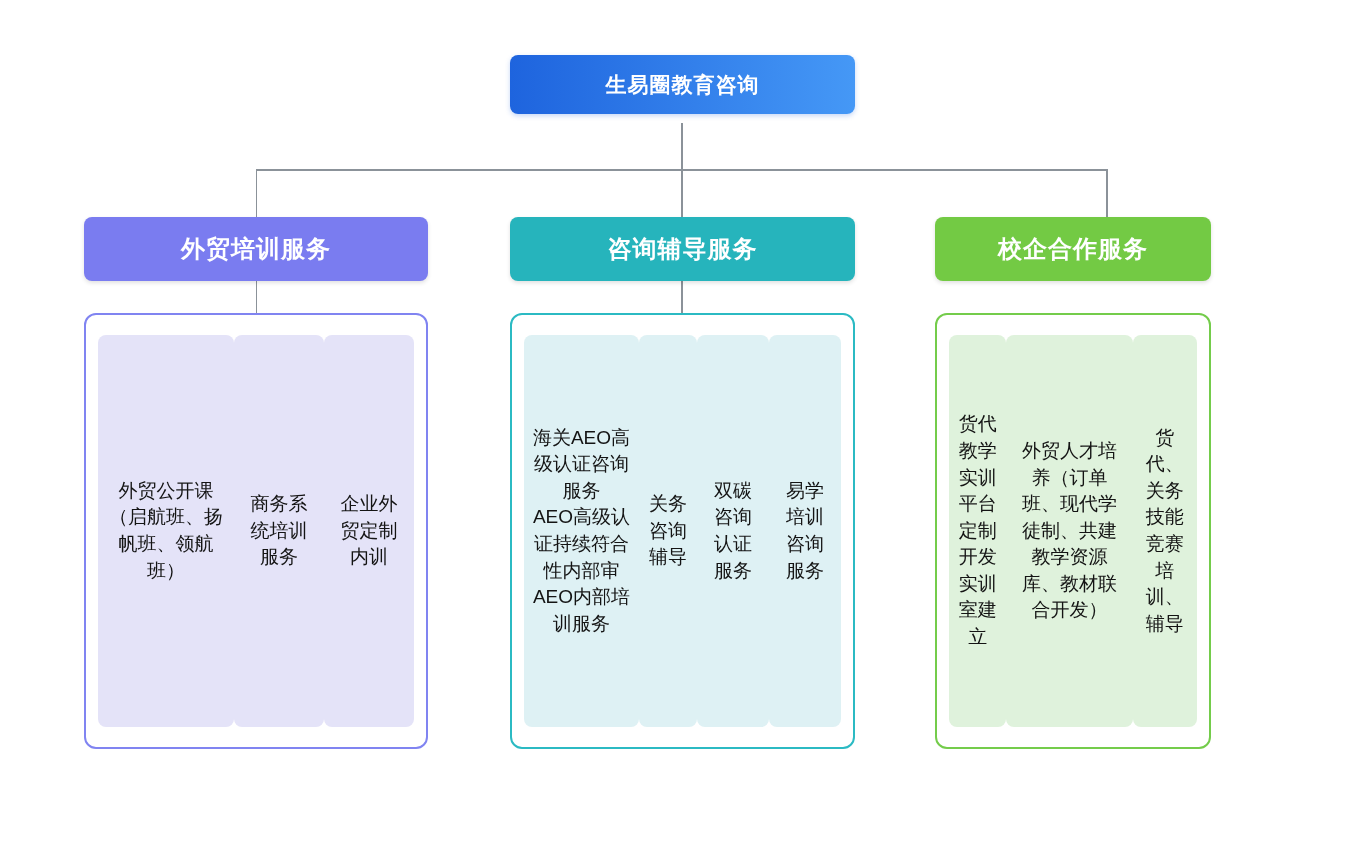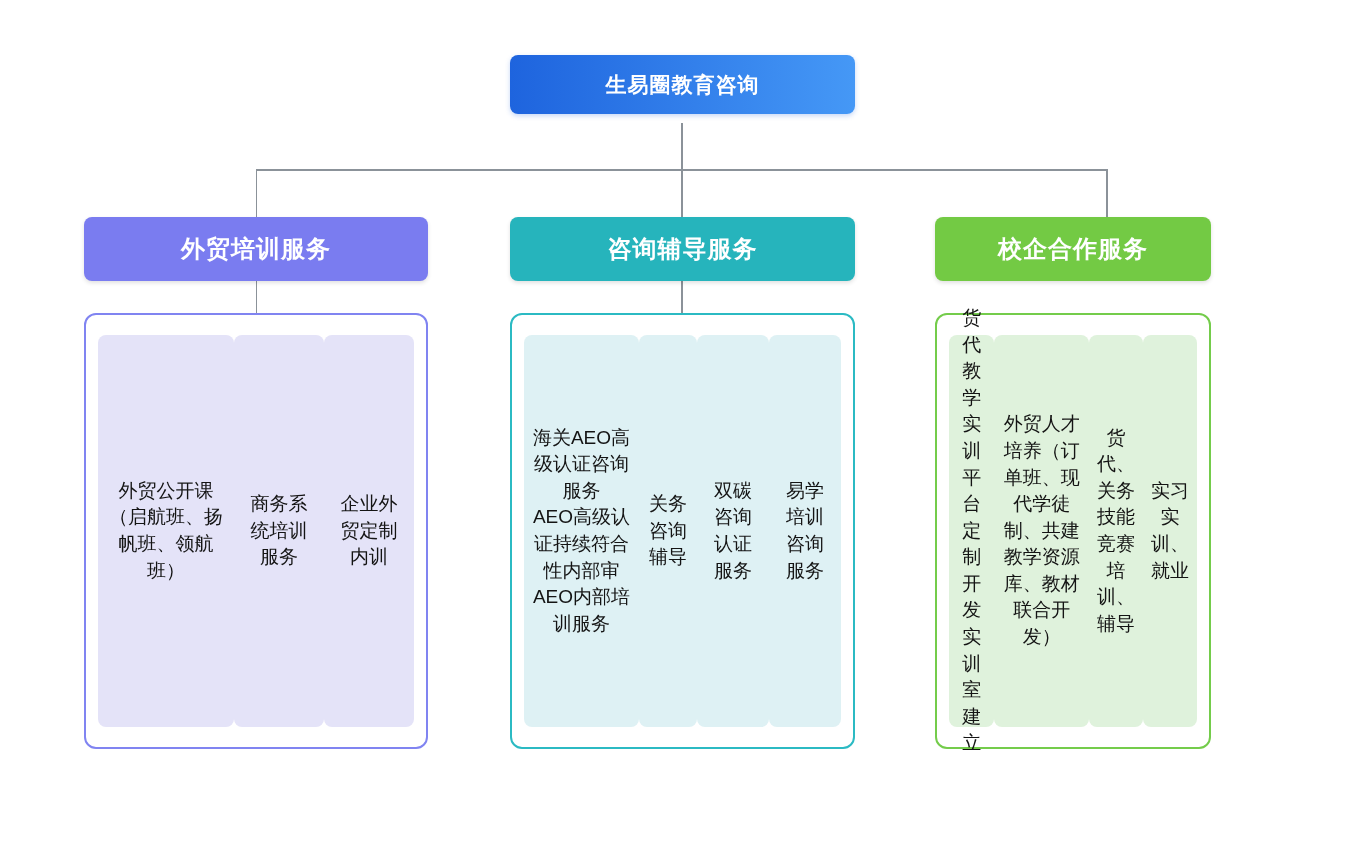--- a/index.html
+++ b/index.html
@@ -115,17 +115,16 @@
     </div>
   </div>
 
   <div class="column col-2" style="--hdr: #73ca44; --brd: #74cc4b; --itm: #dff2dc;">
     <div class="col-header">校企合作服务</div>
     <div class="col-container">
       <div class="item">货代教学实训平台定制开发
 实训室建立</div>
       <div class="item">外贸人才培养（订单班、现代学徒制、共建教学资源库、教材联合开发）</div>
       <div class="item">货代、关务技能竞赛培训、辅导</div>
-      <div class="item">实习实训、就业</div>
     </div>
   </div>
 
 </div>
 
 </body></html>

